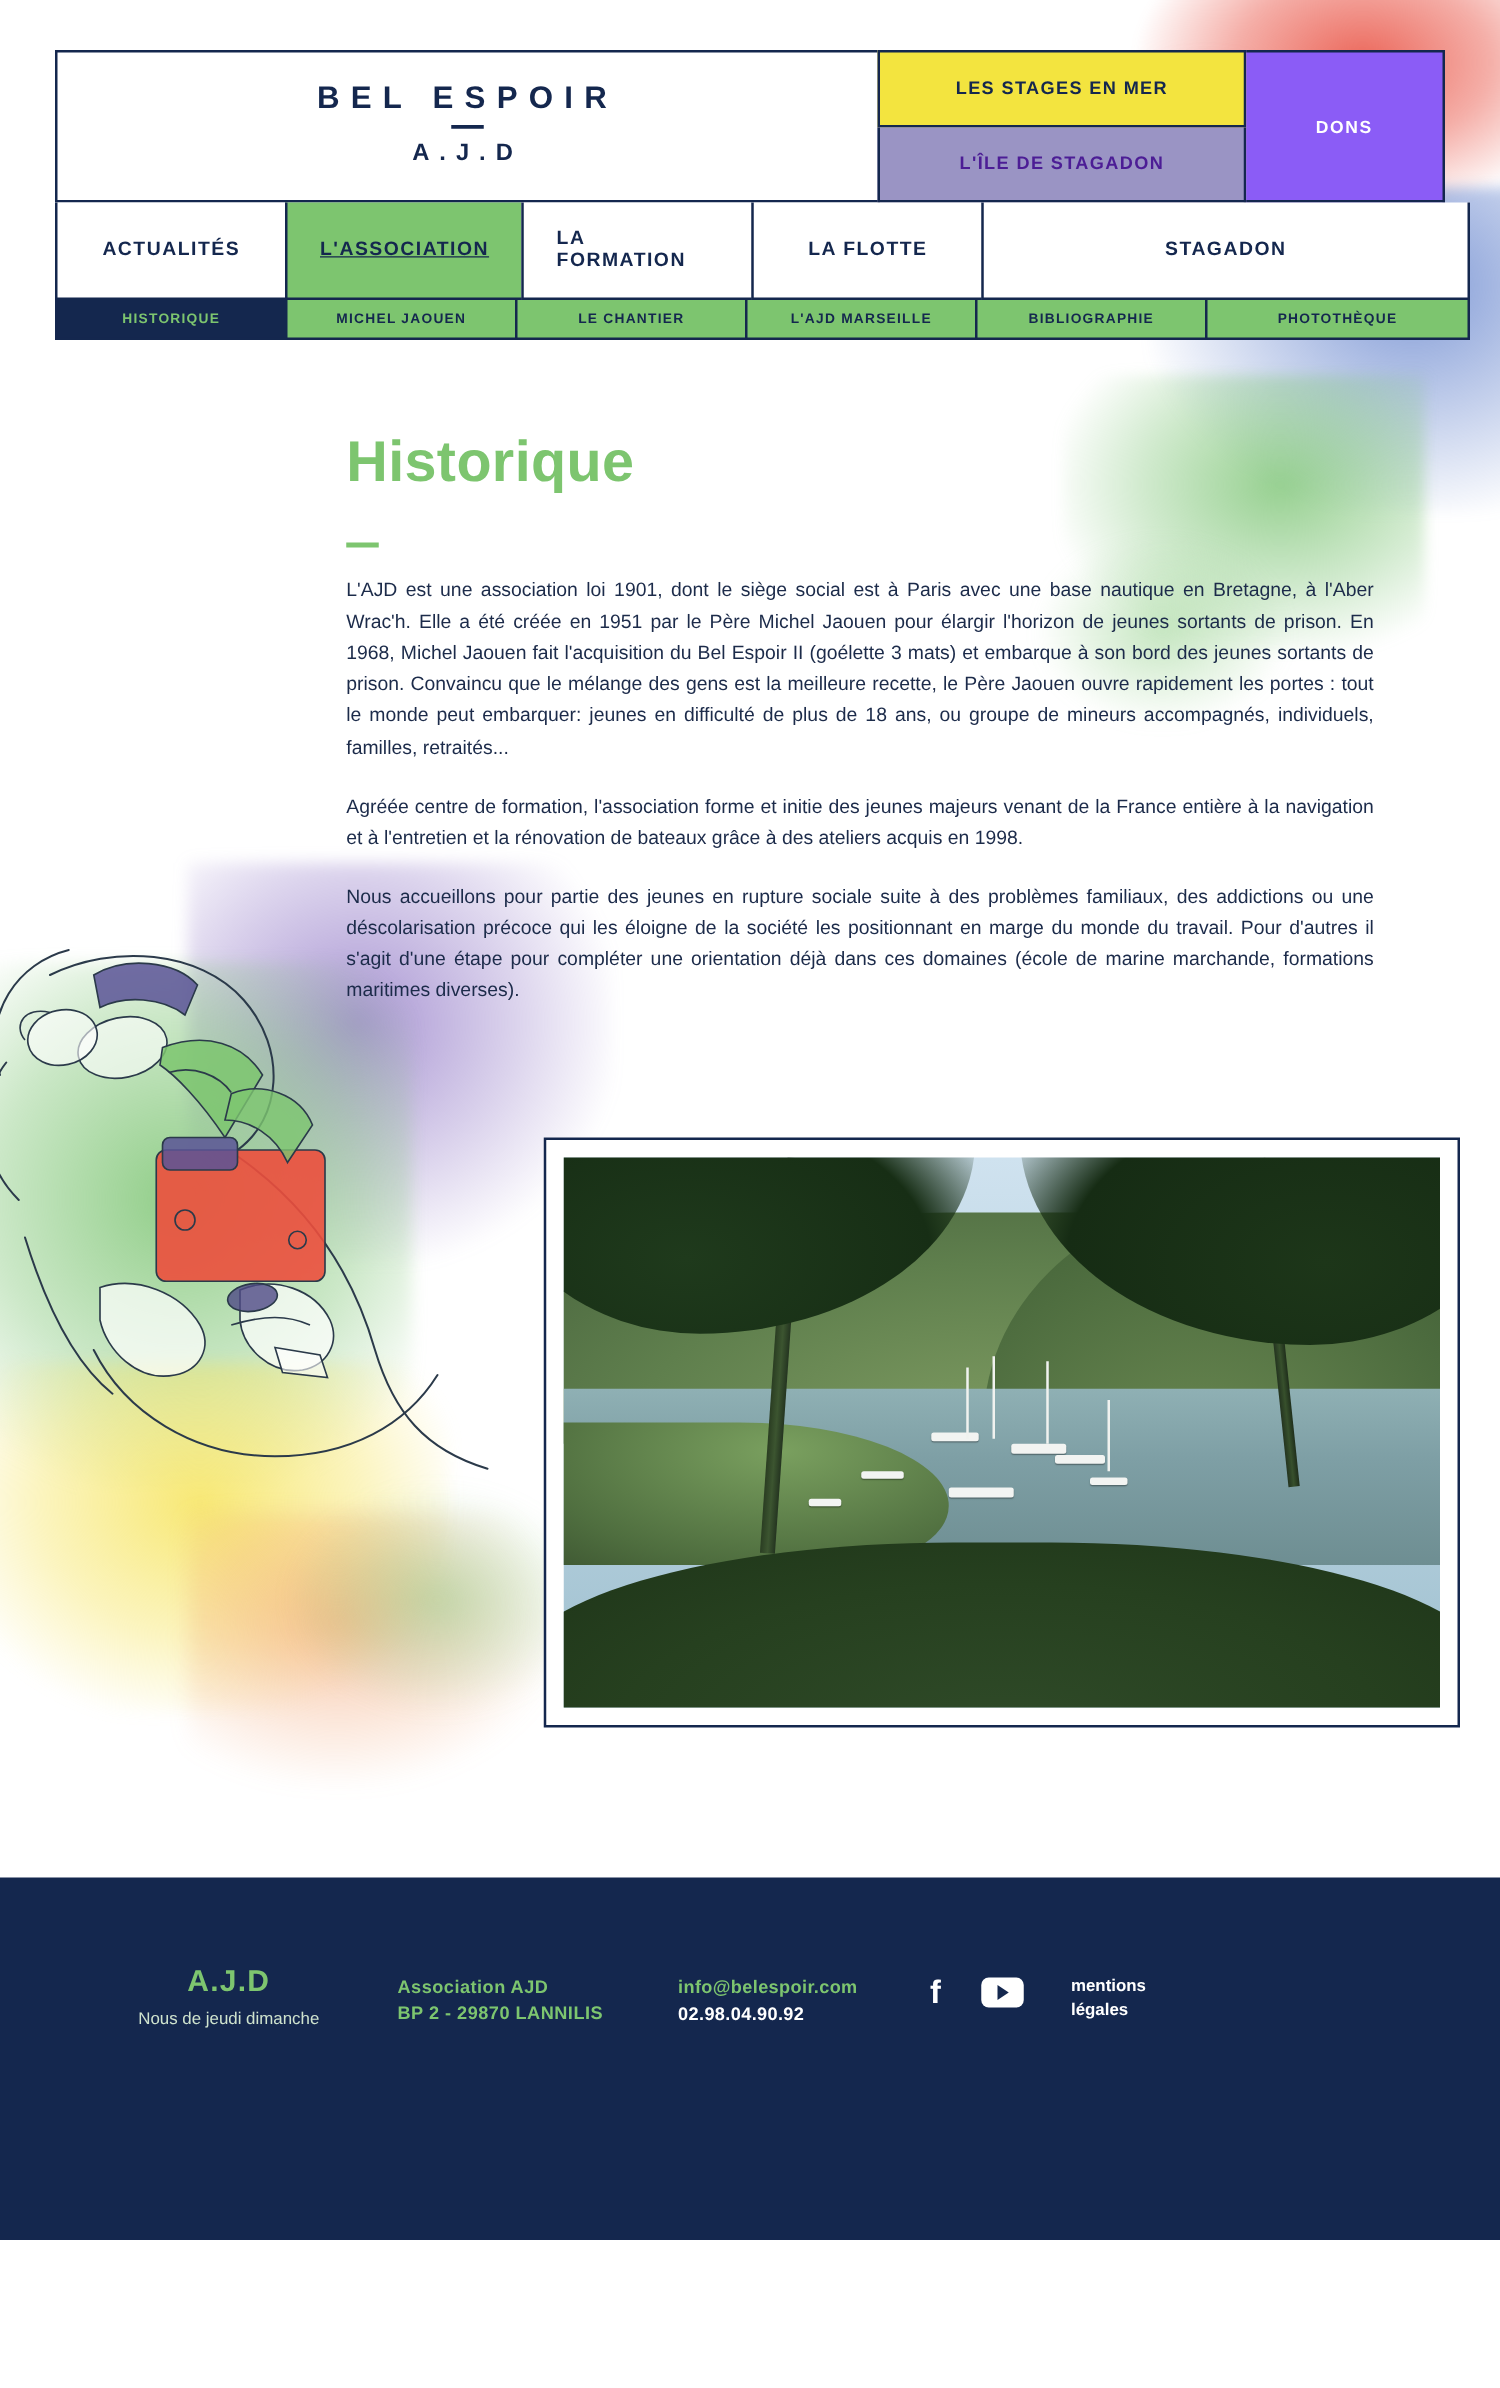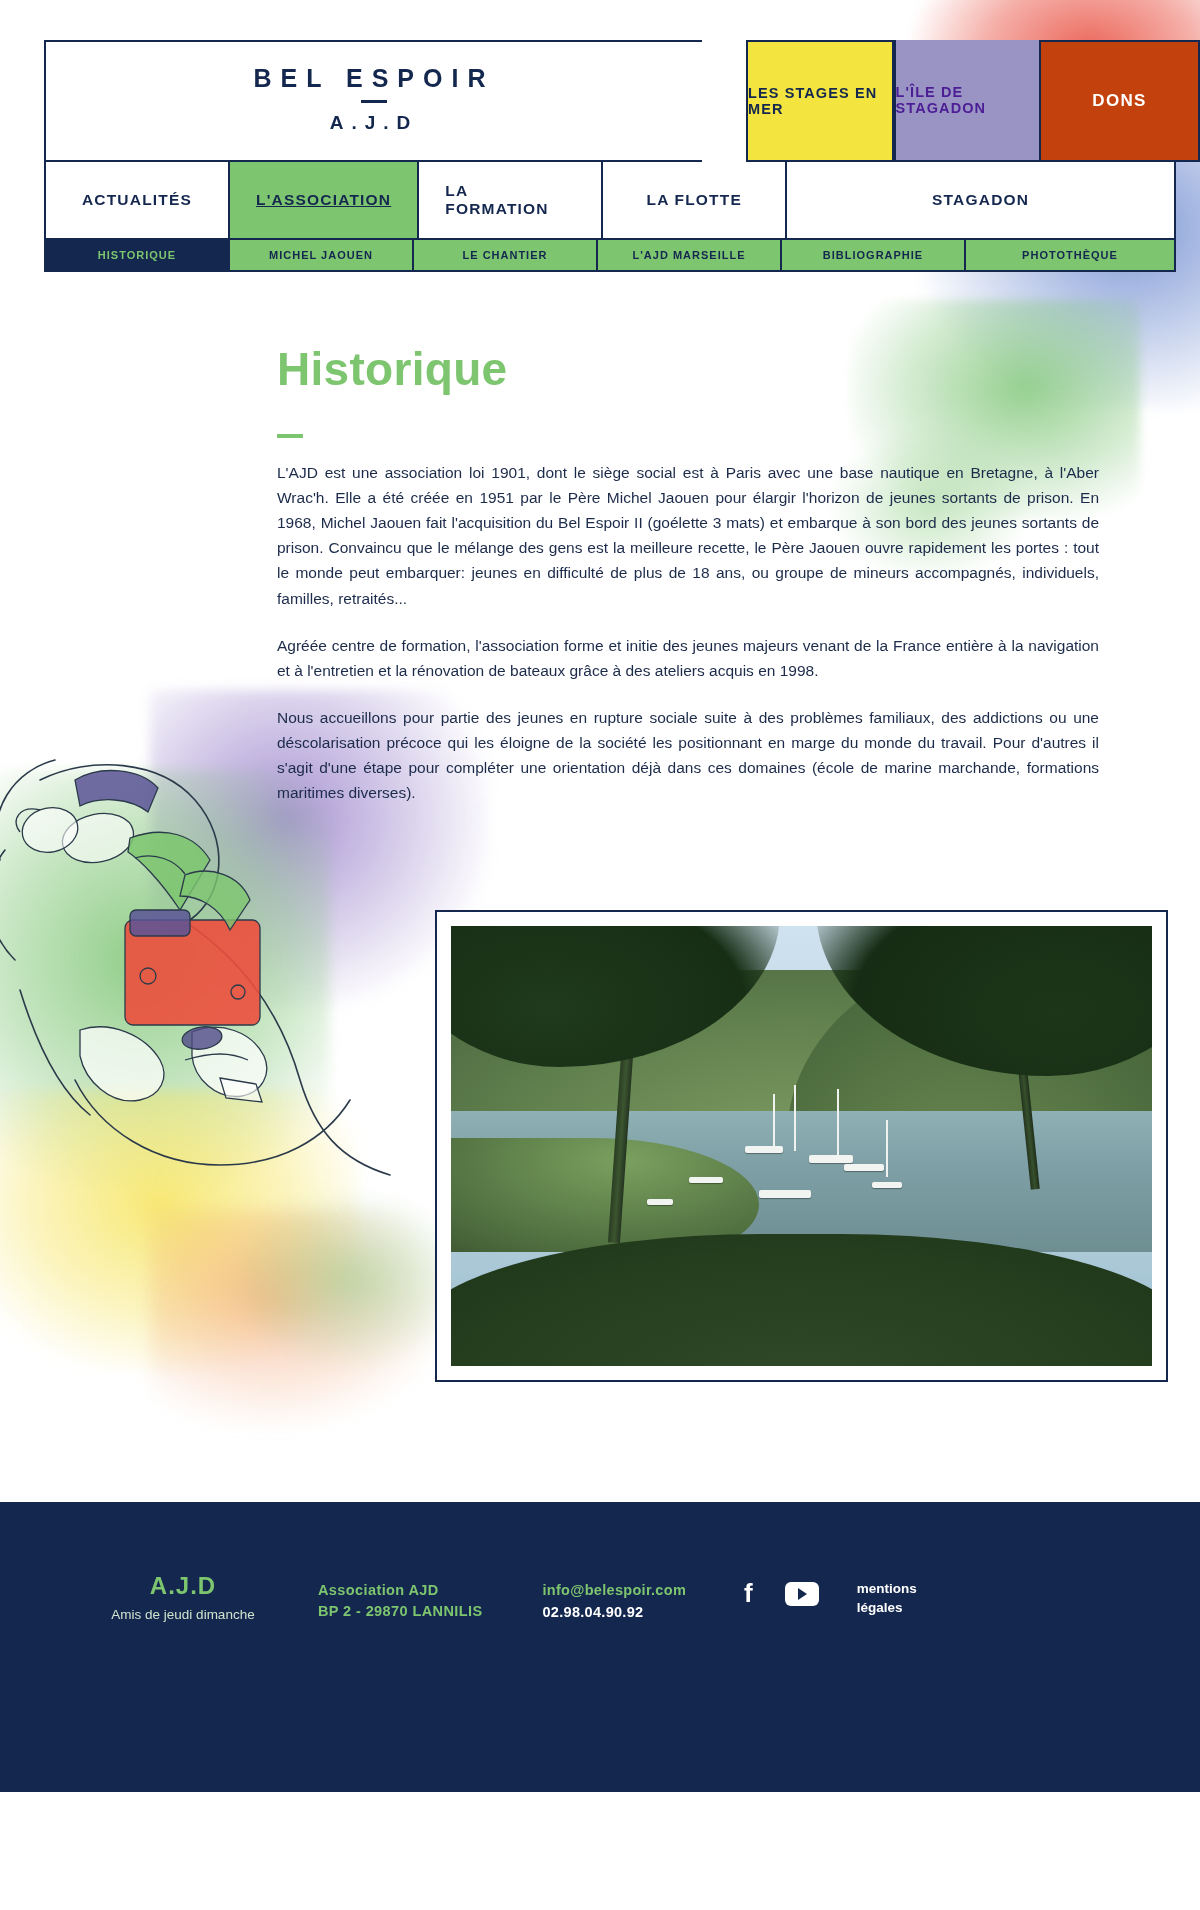--- a/index.html
+++ b/index.html
@@ -83,36 +83,36 @@
     border-right: none;
     display: flex; flex-direction: column; align-items: center; justify-content: center;
     padding: 22px 0 26px 0;
   }
   .brand-title {
     font-size: 25px; font-weight: bold; letter-spacing: 9px; color: #14274e;
   }
   .brand-rule { width: 26px; height: 3px; background: #14274e; margin: 7px 0 9px 0; }
   .brand-sub { font-size: 19px; font-weight: bold; letter-spacing: 8px; color: #14274e; }
 
-  .header-stack { flex: 0 0 295px; display: flex; flex-direction: row; margin-left: 44px; }
+  .header-stack { flex: 0 0 295px; display: flex; flex-direction: column; }
   .btn-stages {
     flex: 1; background: #f3e43f; color: #14274e; border: 2px solid #14274e;
     display: flex; align-items: center; justify-content: center;
     font-size: 14.5px; font-weight: bold; letter-spacing: 1.1px;
   }
   .btn-stagadon {
     flex: 1; background: #9a94c4; color: #4c1d95; border: 2px solid #14274e; border-top: none;
     display: flex; align-items: center; justify-content: center;
     font-size: 14.5px; font-weight: bold; letter-spacing: 1.1px;
   }
   .btn-dons {
-    flex: 0 0 159px; background: #c2410c; color: #ffffff;
+    flex: 0 0 159px; background: #8b5cf6; color: #ffffff;
     border: 2px solid #14274e; border-left: none;
     display: flex; align-items: center; justify-content: center;
-    font-size: 17px; font-weight: bold; letter-spacing: 1.3px;
+    font-size: 14px; font-weight: bold; letter-spacing: 1.3px;
   }
 
   .nav-main { display: flex; align-items: stretch; }
   .nav-item {
     border: 2px solid #14274e; border-top: none; border-right: none;
     background: #ffffff; color: #14274e;
     display: flex; align-items: center; justify-content: center;
     font-size: 15.5px; font-weight: bold; letter-spacing: 1.2px;
     padding: 20px 26px;
   }
@@ -348,21 +348,21 @@
         <div class="photo-canopy-right"></div>
         <div class="photo-fore-bottom"></div>
       </div>
     </div>
   </div>
 
   <footer>
     <div class="footer-row">
       <div class="f-logo">
         <div class="f-logo-title">A.J.D</div>
-        <div class="f-logo-sub">Amis de jeudi dimanche</div>
+        <div class="f-logo-sub">Nous de jeudi dimanche</div>
       </div>
       <div class="f-addr">
         <div>Association AJD</div>
         <div>BP 2 - 29870 LANNILIS</div>
       </div>
       <div class="f-contact">
         <div class="mail">info@belespoir.com</div>
         <div>02.98.04.90.92</div>
       </div>
       <div class="f-social">

